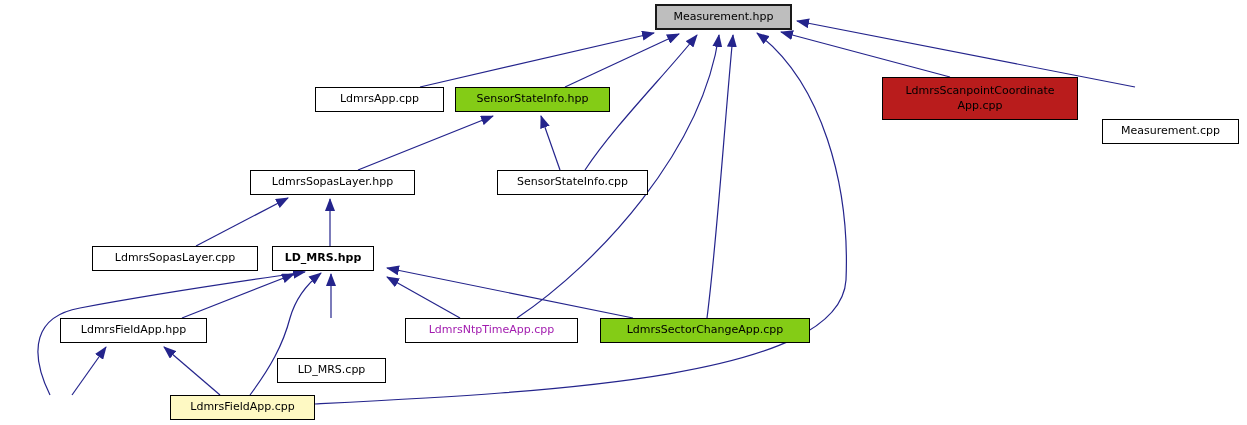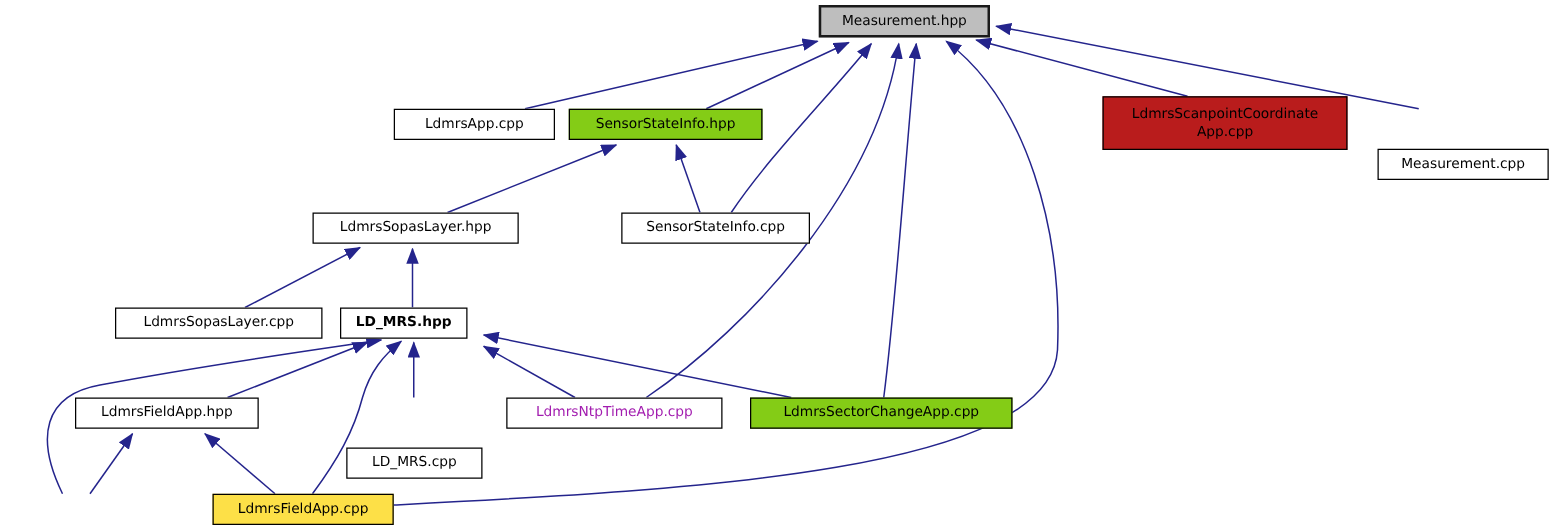--- a/index.html
+++ b/index.html
@@ -84,14 +84,14 @@
 App.cpp</span></div>
     <div class="node" style="left: 1102px; top: 87px; width: 137px; height: 25px; background: rgb(255, 255, 255); color: rgb(0, 0, 0); margin-top: 32px;"><span>Measurement.cpp</span></div>
     <div class="node" style="left: 250px; top: 170px; width: 165px; height: 25px; background: rgb(255, 255, 255); color: rgb(0, 0, 0);"><span>LdmrsSopasLayer.hpp</span></div>
     <div class="node" style="left: 497px; top: 170px; width: 151px; height: 25px; background: rgb(255, 255, 255); color: rgb(0, 0, 0);"><span>SensorStateInfo.cpp</span></div>
     <div class="node" style="left: 92px; top: 246px; width: 166px; height: 25px; background: rgb(255, 255, 255); color: rgb(0, 0, 0);"><span>LdmrsSopasLayer.cpp</span></div>
     <div class="node" style="left: 272px; top: 246px; width: 102px; height: 25px; background: rgb(255, 255, 255); color: rgb(0, 0, 0); font-weight: bold;"><span>LD_MRS.hpp</span></div>
     <div class="node" style="left: 60px; top: 318px; width: 147px; height: 25px; background: rgb(255, 255, 255); color: rgb(0, 0, 0); text-align: center;"><span>LdmrsFieldApp.hpp</span></div>
     <div class="node" style="left: 277px; top: 335px; width: 109px; height: 25px; background: rgb(255, 255, 255); color: rgb(0, 0, 0); margin-top: 23px;"><span>LD_MRS.cpp</span></div>
     <div class="node" style="left: 405px; top: 318px; width: 173px; height: 25px; background: rgb(255, 255, 255); color: #a21caf;"><span>LdmrsNtpTimeApp.cpp</span></div>
     <div class="node" style="left: 600px; top: 318px; width: 210px; height: 25px; background: #84cc16; color: rgb(0, 0, 0);"><span>LdmrsSectorChangeApp.cpp</span></div>
-    <div class="node" style="left: 170px; top: 395px; width: 145px; height: 25px; background: #fde047; color: rgb(0, 0, 0);"><span>LdmrsFieldApp.cpp</span></div>
+    <div class="node" style="left: 170px; top: 395px; width: 145px; height: 25px; background: #fef9c3; color: rgb(0, 0, 0);"><span>LdmrsFieldApp.cpp</span></div>
   </div>
 
 </body></html>

